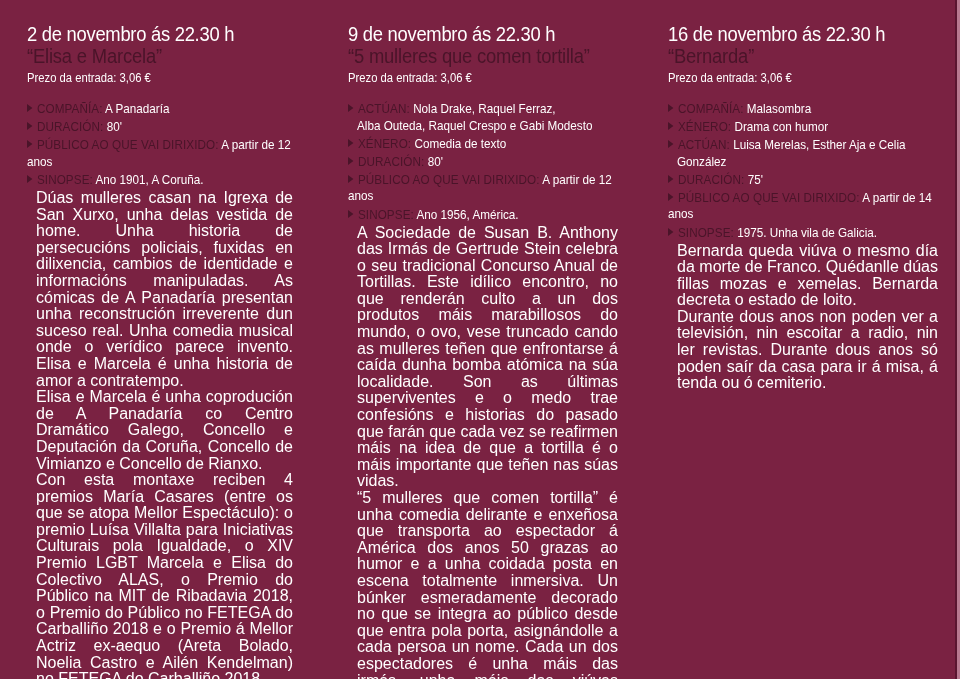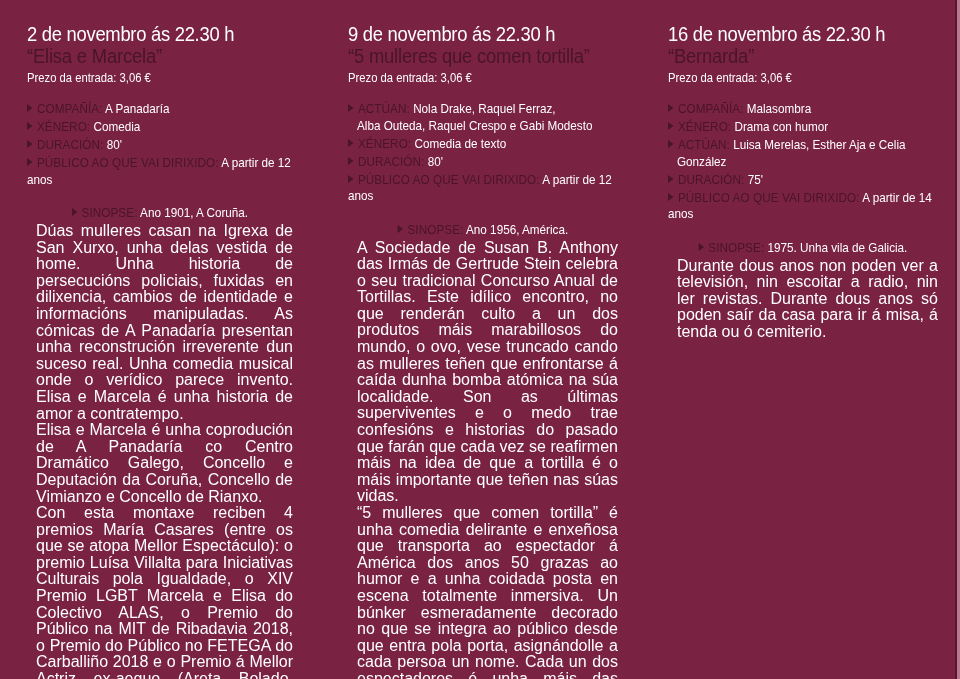--- a/index.html
+++ b/index.html
@@ -50,38 +50,35 @@
     border-left:6px solid #4a1429; margin-right:5px; vertical-align:1px;
   }
   .label { color:#4a1429; text-transform:uppercase; letter-spacing:0.1px; }
   .value { color:#ffffff; }
   .cont { padding-left:10px; display:block; }
   .synopsis {
     font-size:16px; line-height:16.6px; text-align:justify;
     padding-left:9px; margin-top:1px;
   }
   .synopsis p { margin:0; }
-  .sep { margin-top:17px;text-align:center; }
+  .sep { margin-top:2px; }
 </style>
 </head>
 <body>
 
 <div class="edge-dark"></div>
 <div class="edge"></div>
 
 <section class="col col-1">
   <div class="date">2 de novembro ás 22.30 h</div>
   <div class="title">“Elisa e Marcela”</div>
   <div class="price">Prezo da entrada: 3,06 €</div>
   <div class="facts">
     <div class="fact">
         <span class="inner"><span class="bullet"></span><span class="label">COMPAÑÍA:</span> <span class="value">A Panadaría</span></span>
-      </div>
-    <div class="fact">
-        <span class="inner"><span class="bullet"></span><span class="label">XÉNERO:</span> <span class="value">Comedia</span></span>
       </div>
     <div class="fact">
         <span class="inner"><span class="bullet"></span><span class="label">DURACIÓN:</span> <span class="value">80'</span></span>
       </div>
     <div class="fact">
         <span class="inner"><span class="bullet"></span><span class="label">PÚBLICO AO QUE VAI DIRIXIDO:</span> <span class="value">A partir de 12 anos</span></span>
       </div>
     <div class="fact sep">
         <span class="inner"><span class="bullet"></span><span class="label">SINOPSE:</span> <span class="value">Ano 1901, A Coruña.</span></span>
       </div>
@@ -138,15 +135,16 @@
         <span class="inner"><span class="bullet"></span><span class="label">DURACIÓN:</span> <span class="value">75'</span></span>
       </div>
     <div class="fact">
         <span class="inner"><span class="bullet"></span><span class="label">PÚBLICO AO QUE VAI DIRIXIDO:</span> <span class="value">A partir de 14 anos</span></span>
       </div>
     <div class="fact sep">
         <span class="inner"><span class="bullet"></span><span class="label">SINOPSE:</span> <span class="value">1975. Unha vila de Galicia.</span></span>
       </div>
   </div>
   <div class="synopsis">
+    <p>Bernarda queda viúva o mesmo día da morte de Franco. Quédanlle dúas fillas mozas e xemelas. Bernarda decreta o estado de loito.</p>
     <p>Durante dous anos non poden ver a televisión, nin escoitar a radio, nin ler revistas. Durante dous anos só poden saír da casa para ir á misa, á tenda ou ó cemiterio.</p>
   </div>
 </section>
 
 </body></html>

